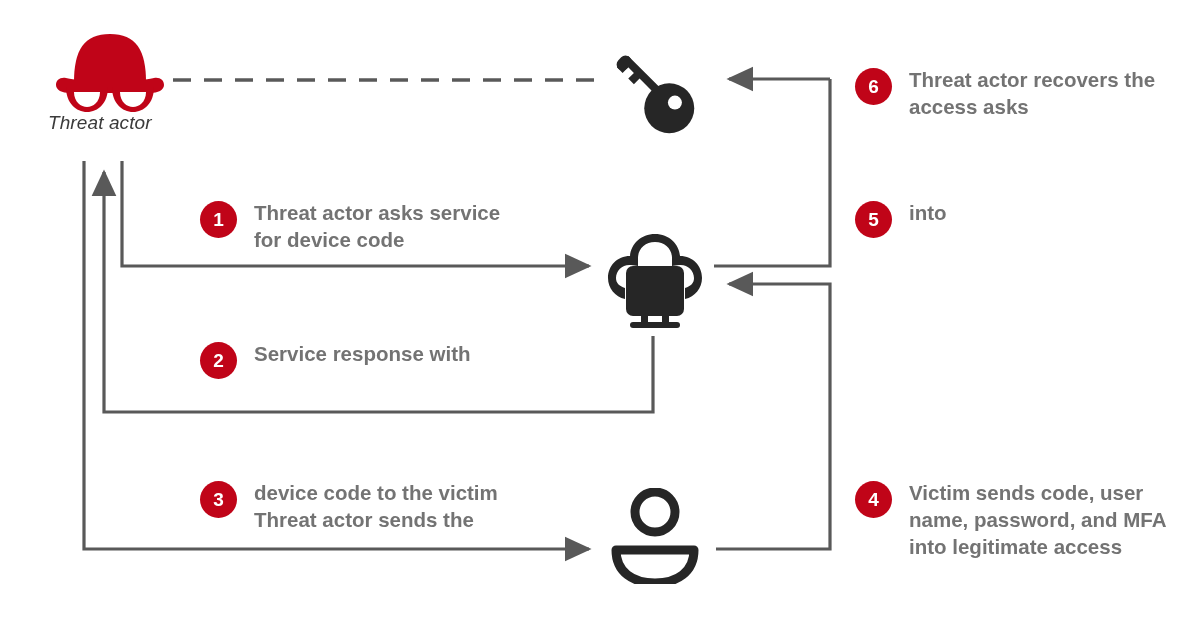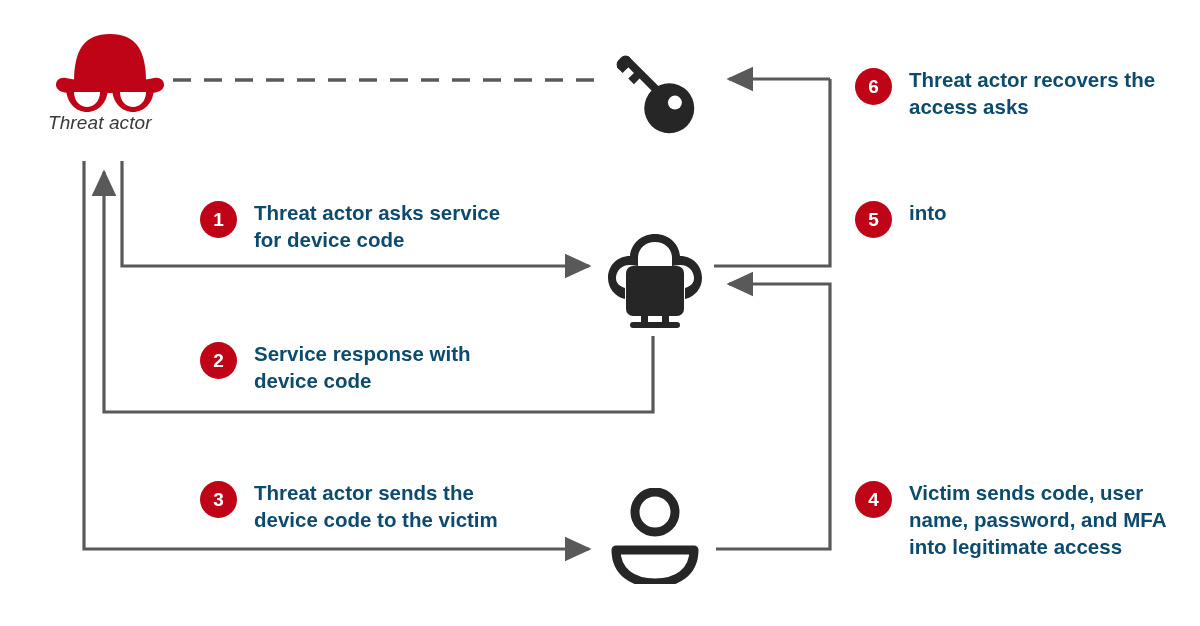--- a/index.html
+++ b/index.html
@@ -65,21 +65,21 @@
     display: flex;
     align-items: center;
     justify-content: center;
     line-height: 1;
     margin-top: 2px;
   }
   .step-text {
     margin-left: 17px;
     font-size: 20.5px;
     line-height: 1.32;
-    color: #0c4a6e;
+    color: #737373;
     font-weight: 600;
   }
   .step-text span { display: block; white-space: nowrap; }
 
   #step-1 { left: 200px; top: 199px; }
   #step-2 { left: 200px; top: 340px; }
   #step-3 { left: 200px; top: 479px; }
   #step-4 { left: 855px; top: 479px; }
   #step-5 { left: 855px; top: 199px; }
   #step-6 { left: 855px; top:  66px; }
@@ -174,29 +174,28 @@
     <div class="step-text">
       <span>Threat actor asks service</span>
       <span>for device code</span>
     </div>
   </div>
 
   <div class="step" id="step-2">
     <div class="badge">2</div>
     <div class="step-text">
       <span>Service response with</span>
-      <span>device code</span>
     </div>
   </div>
 
   <div class="step" id="step-3">
     <div class="badge">3</div>
     <div class="step-text">
+      <span>device code to the victim</span>
       <span>Threat actor sends the</span>
-      <span>device code to the victim</span>
     </div>
   </div>
 
   <div class="step" id="step-4">
     <div class="badge">4</div>
     <div class="step-text">
       <span>Victim sends code, user</span>
       <span>name, password, and MFA</span>
       <span>into legitimate access</span>
     </div>

